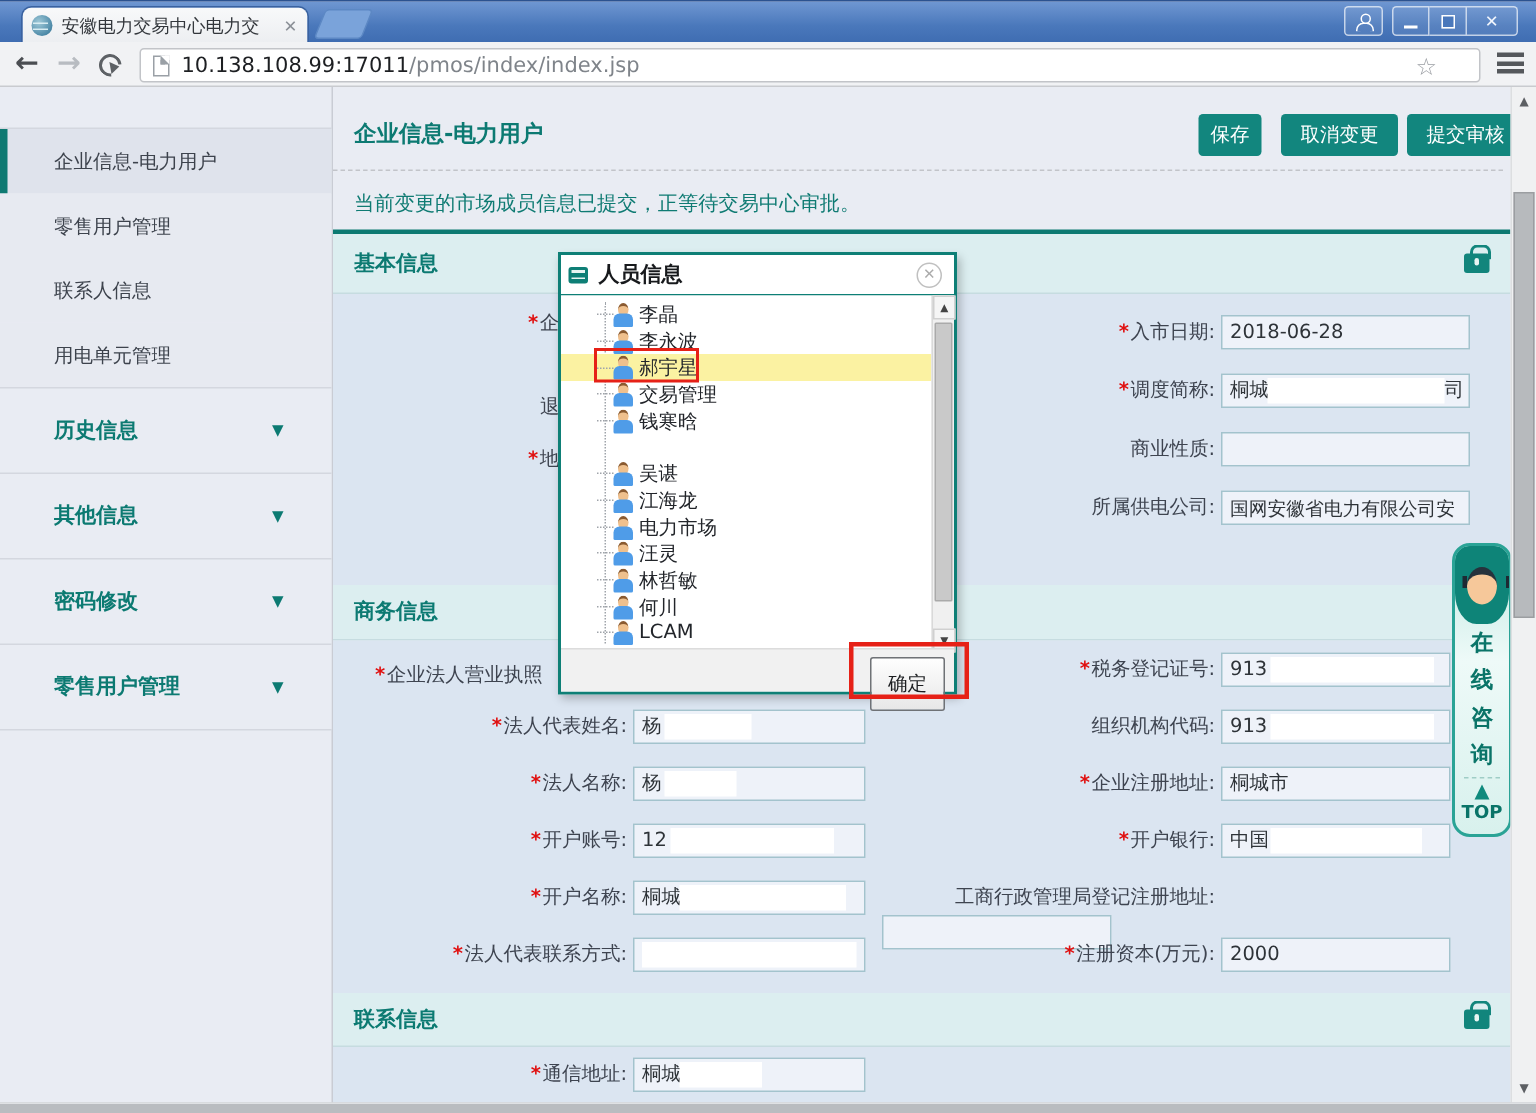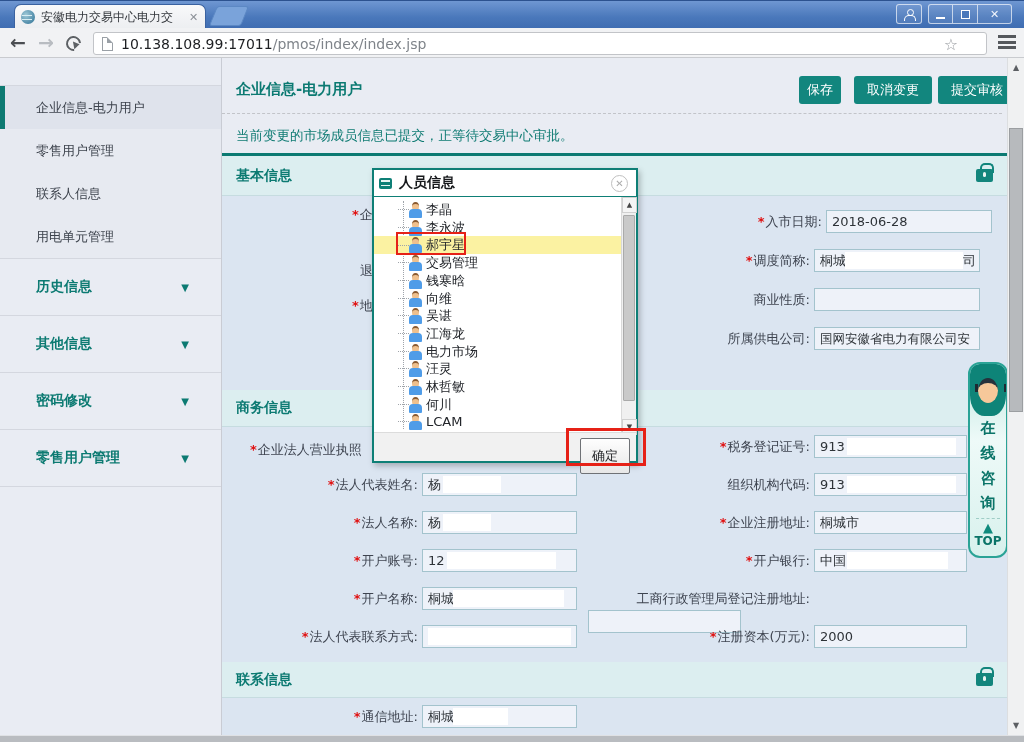--- a/index.html
+++ b/index.html
@@ -213,21 +213,21 @@
   <div class="abs sec-head" style="top:156px;height:40px;">
     <span class="sec-title">基本信息</span>
     <span class="lock"></span>
   </div>
   <div class="abs sec-body" style="top:196px;height:194px;"></div>
 
   <span class="fraglabel" style="left:352px;top:206px;"><i class="star">*</i><span>企</span></span>
   <span class="fraglabel" style="left:360px;top:262px;"><span>退</span></span>
   <span class="fraglabel" style="left:352px;top:297px;"><i class="star">*</i><span>地</span></span>
 
-  <div class="frow" style="left:526px;top:210px;">
+  <div class="frow" style="left:514px;top:210px;">
     <span class="flabel" style="width:300px;"><i class="star">*</i><span>入市日期:</span></span>
     <div class="finput" style="width:166px;"><span>2018-06-28</span></div>
   </div>
   <div class="frow" style="left:514px;top:249px;">
     <span class="flabel" style="width:300px;"><i class="star">*</i><span>调度简称:</span></span>
     <div class="finput" style="width:166px;"><span>桐城</span><span class="redact" style="left:30px;right:16px;"></span><span class="fsuffix">司</span></div>
   </div>
   <div class="frow" style="left:514px;top:288px;">
     <span class="flabel" style="width:300px;"><span>商业性质:</span></span>
     <div class="finput" style="width:166px;"><span></span></div>
@@ -333,25 +333,20 @@
         </div>
       <div class="pitem" style="top:57px;">
           <span class="stub"></span>
           <span class="pi"></span>
           <span class="pname">交易管理</span>
         </div>
       <div class="pitem" style="top:75px;">
           <span class="stub"></span>
           <span class="pi"></span>
           <span class="pname">钱寒晗</span>
-        </div>
-      <div class="pitem" style="top:93px;">
-          <span class="stub"></span>
-          <span class="pi"></span>
-          <span class="pname">向维</span>
         </div>
       <div class="pitem" style="top:110px;">
           <span class="stub"></span>
           <span class="pi"></span>
           <span class="pname">吴谌</span>
         </div>
       <div class="pitem" style="top:128px;">
           <span class="stub"></span>
           <span class="pi"></span>
           <span class="pname">江海龙</span>

